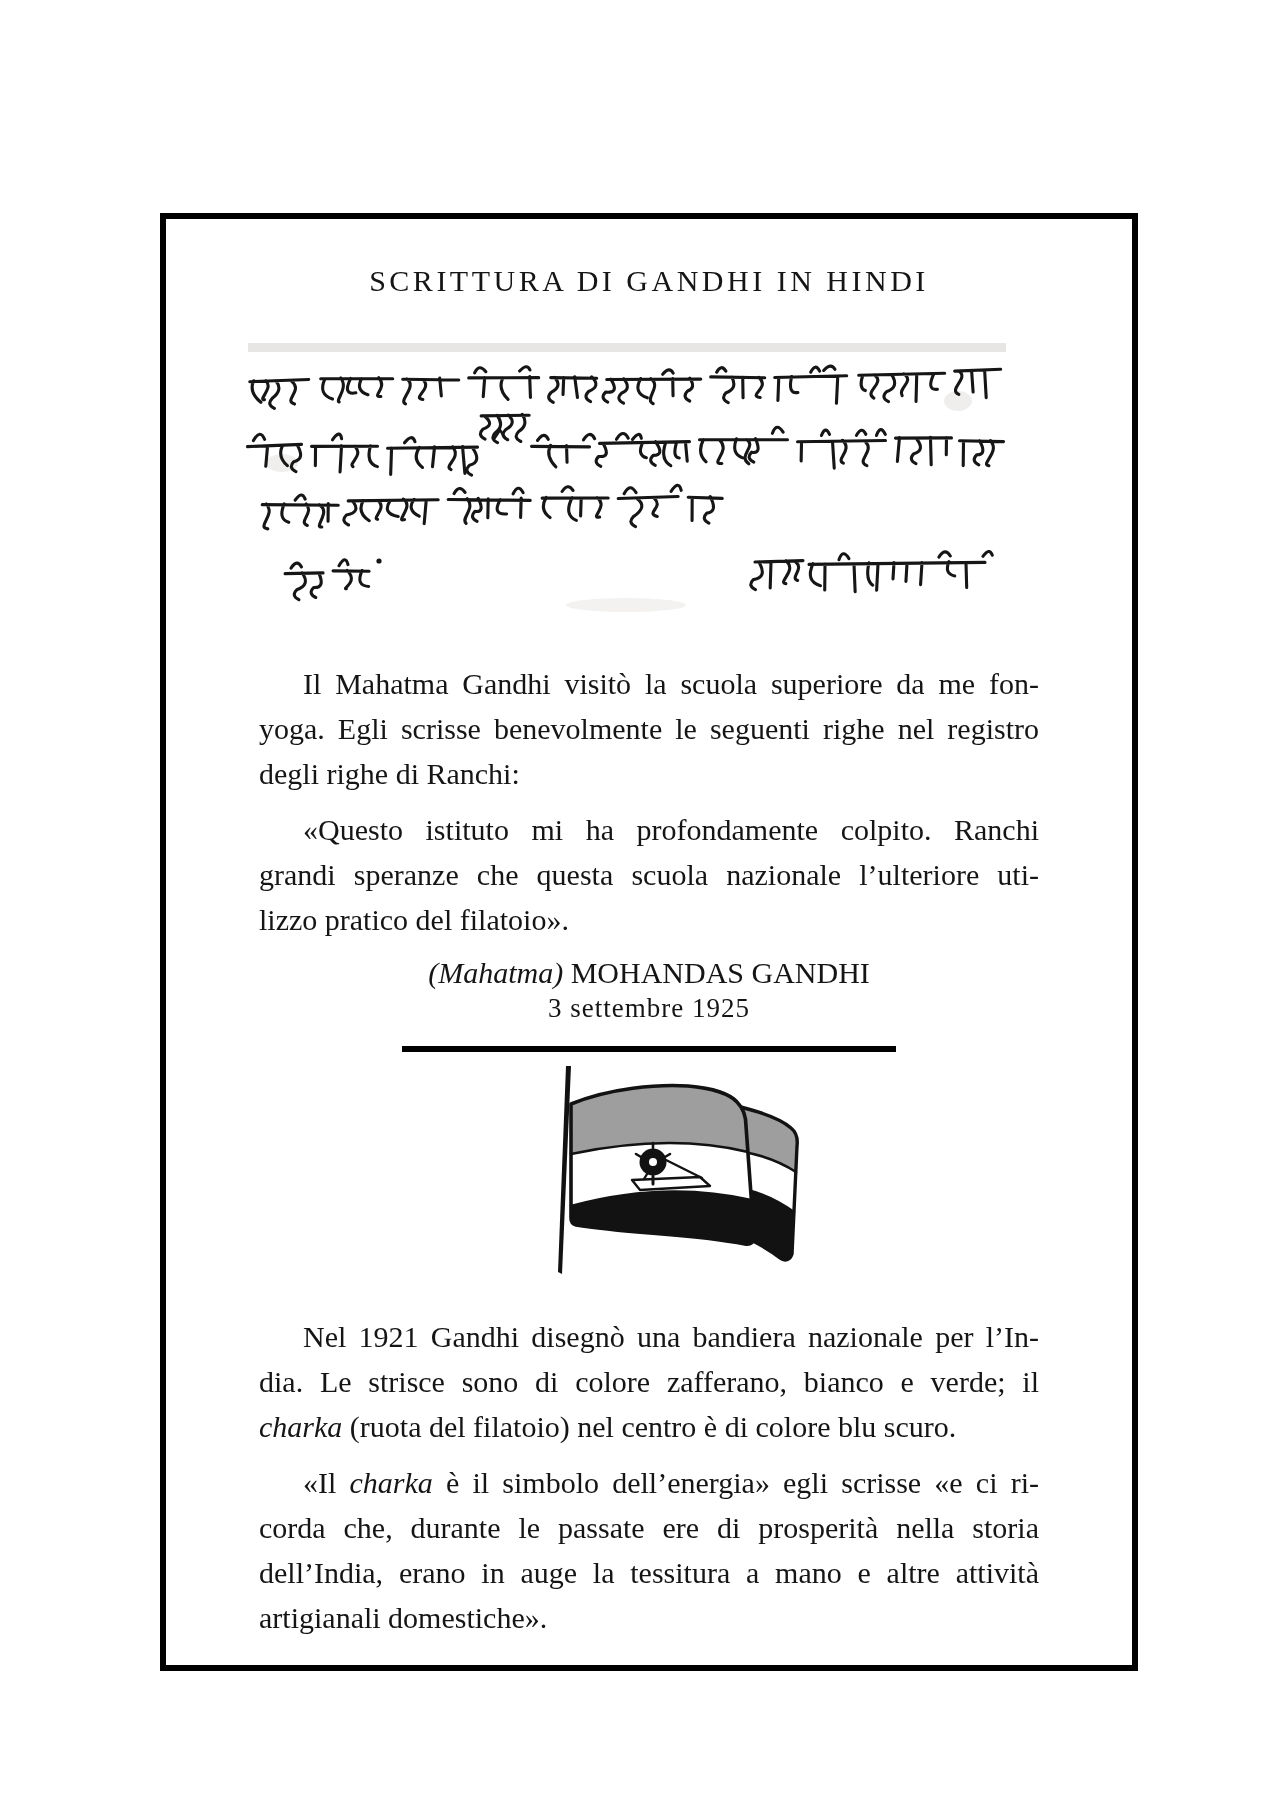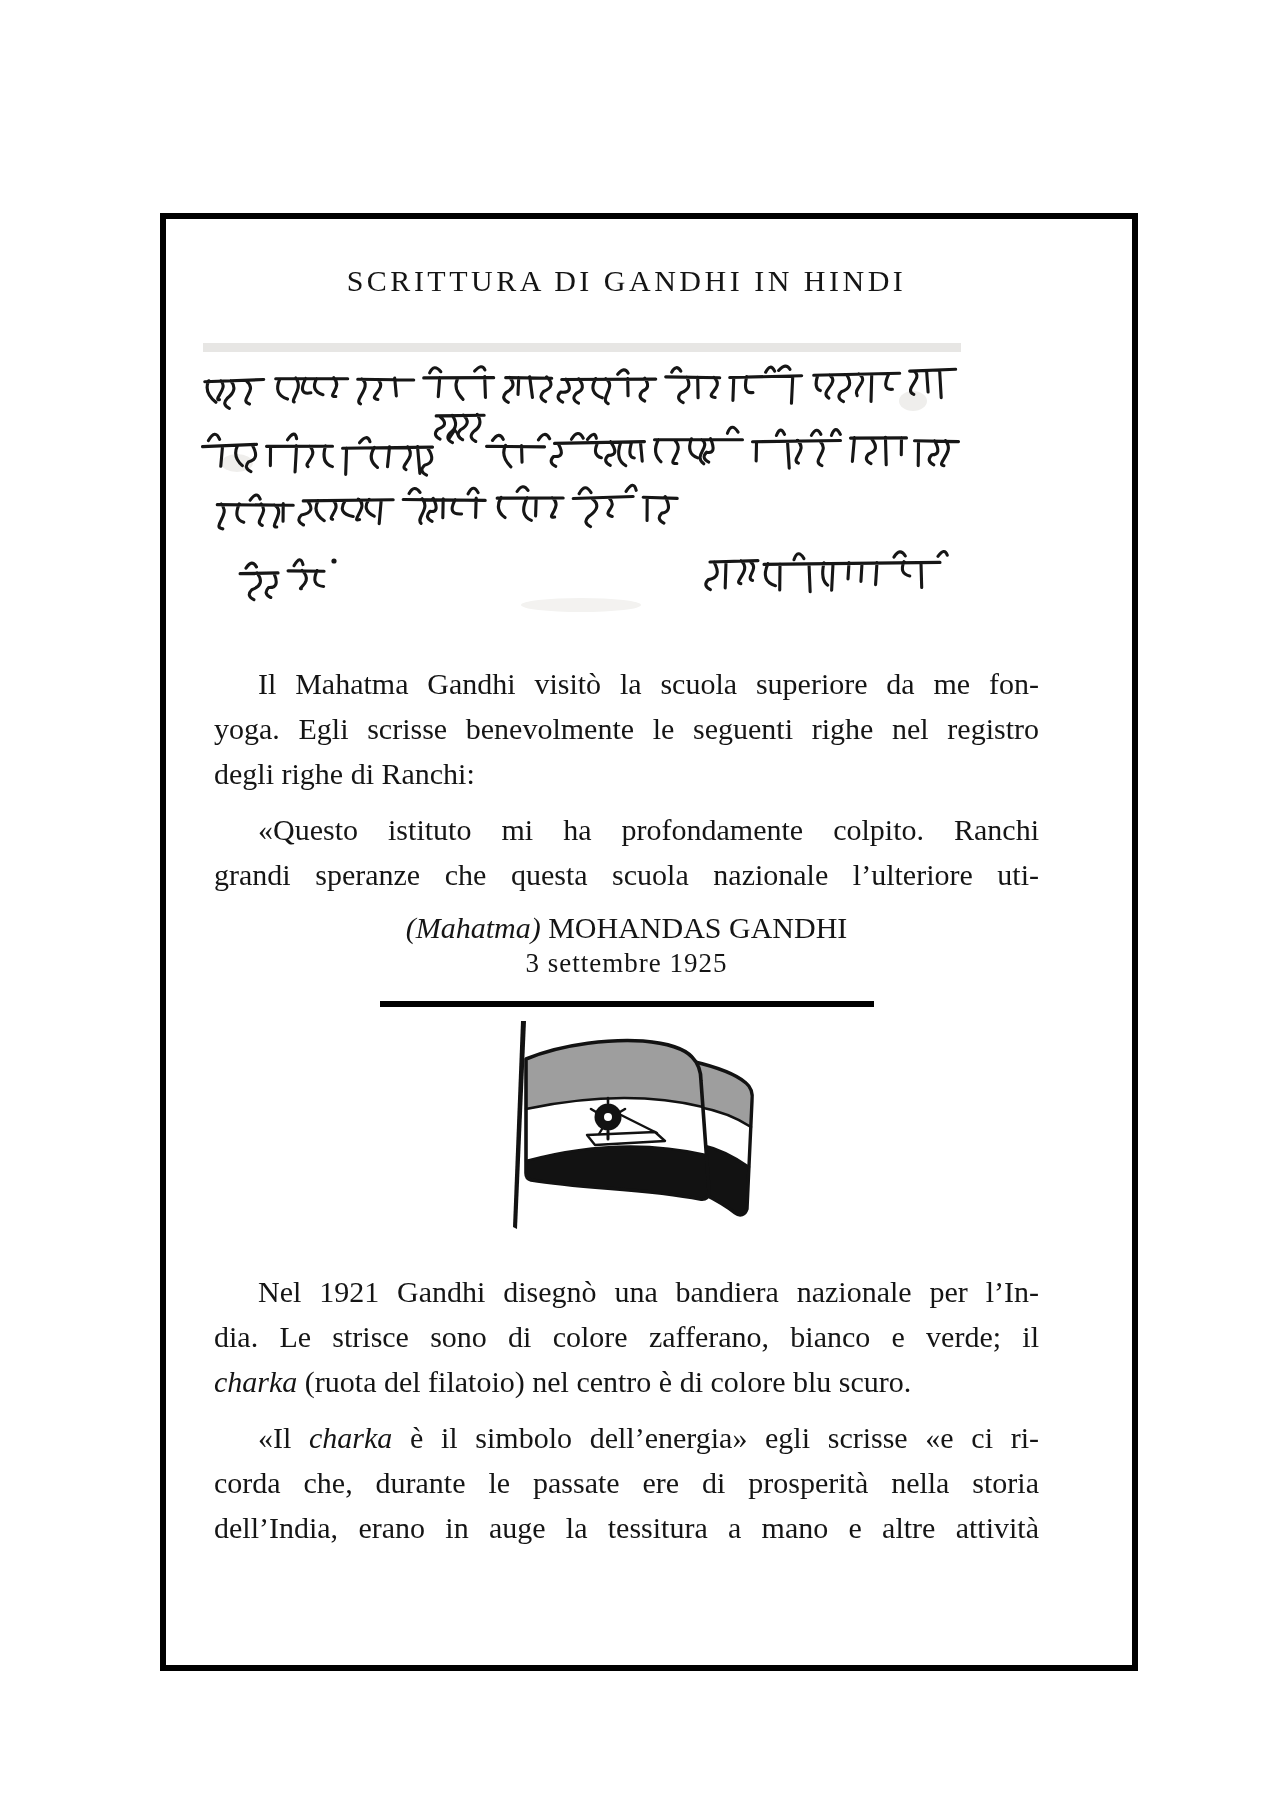--- a/index.html
+++ b/index.html
@@ -1,21 +1,21 @@
 <!DOCTYPE html>
 <html><head>
 <meta charset="utf-8">
 <style>
   html,body{margin:0;padding:0;background:#ffffff;}
   .page{position:relative;width:1288px;height:1814px;background:#ffffff;overflow:hidden;
         font-family:"Liberation Serif","DejaVu Serif",serif;color:#151515;}
   .frame{position:absolute;left:160px;top:213px;width:978px;height:1458px;
          border:6px solid #000;box-sizing:border-box;background:#fff;}
   .content{position:relative;width:100%;height:100%;box-sizing:border-box;
-           padding:40px 82px 0 37px;}
+           padding:40px 82px 0 82px;}
   .title{text-align:center;font-size:30px;letter-spacing:3.5px;line-height:36px;
          margin:4px 0 0 0;white-space:nowrap;}
   .handwriting-wrap{margin:44px 0 0 -2px;width:762px;height:276px;}
   .para{font-size:30px;margin:11px;}
   .tline{line-height:45px;height:45px;text-align:justify;text-align-last:justify;white-space:nowrap;}
   .tline-last{text-align:left;text-align-last:left;}
   .tline-indent{padding-left:44px;}
   .para-1{margin-top:42px;}
   .sig-line{margin-top:12px;text-align:center;font-size:30px;line-height:38px;}
   .sig-prefix{font-style:italic;}
@@ -78,20 +78,21 @@
       </div>
 
       <div class="para para-1">
           <div class="tline tline-indent">Il Mahatma Gandhi visitò la scuola superiore da me fon-</div>
           <div class="tline">yoga. Egli scrisse benevolmente le seguenti righe nel registro</div>
           <div class="tline tline-last">degli righe di Ranchi:</div>
         </div>
       <div class="para">
           <div class="tline tline-indent">«Questo istituto mi ha profondamente colpito. Ranchi</div>
           <div class="tline">grandi speranze che questa scuola nazionale l’ulteriore uti-</div>
+          <div class="tline tline-last">lizzo pratico del filatoio».</div>
         </div>
 
       <div class="sig-line">
         <span class="sig-prefix">(Mahatma)</span>
         <span> </span>
         <span>MOHANDAS GANDHI</span>
       </div>
       <div class="sig-date">3 settembre 1925</div>
 
       <div class="divider"></div>
@@ -130,17 +131,18 @@
 
       <div class="para para-3">
           <div class="tline tline-indent">Nel 1921 Gandhi disegnò una bandiera nazionale per l’In-</div>
           <div class="tline">dia. Le strisce sono di colore zafferano, bianco e verde; il</div>
           <div class="tline tline-last"><em>charka</em> (ruota del filatoio) nel centro è di colore blu scuro.</div>
         </div>
       <div class="para">
           <div class="tline tline-indent">«Il <em>charka</em> è il simbolo dell’energia» egli scrisse «e ci ri-</div>
           <div class="tline">corda che, durante le passate ere di prosperità nella storia</div>
           <div class="tline">dell’India, erano in auge la tessitura a mano e altre attività</div>
+          <div class="tline tline-last">artigianali domestiche».</div>
         </div>
 
     </div>
   </div>
 </div>
 
 </body></html>

